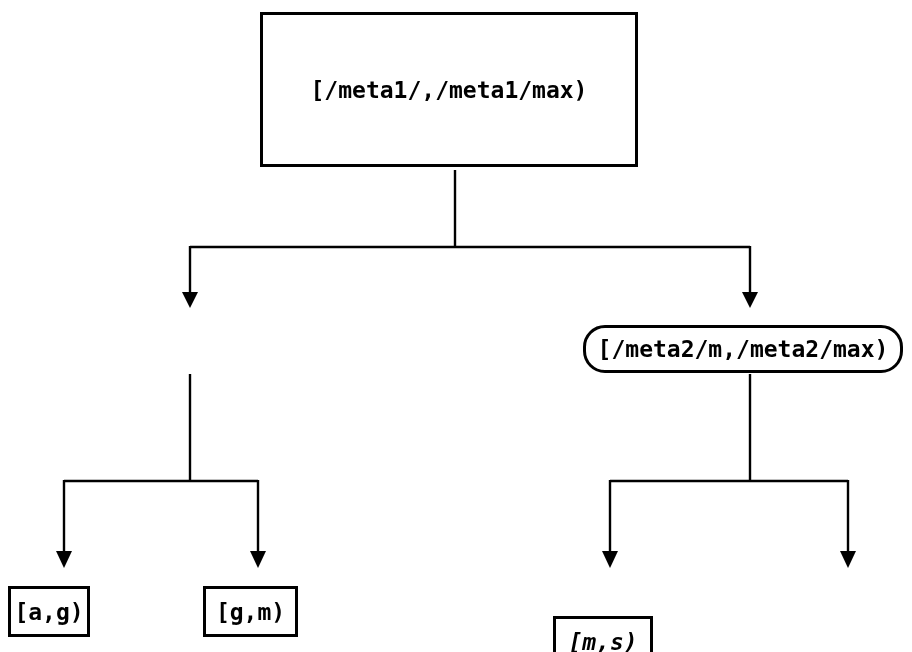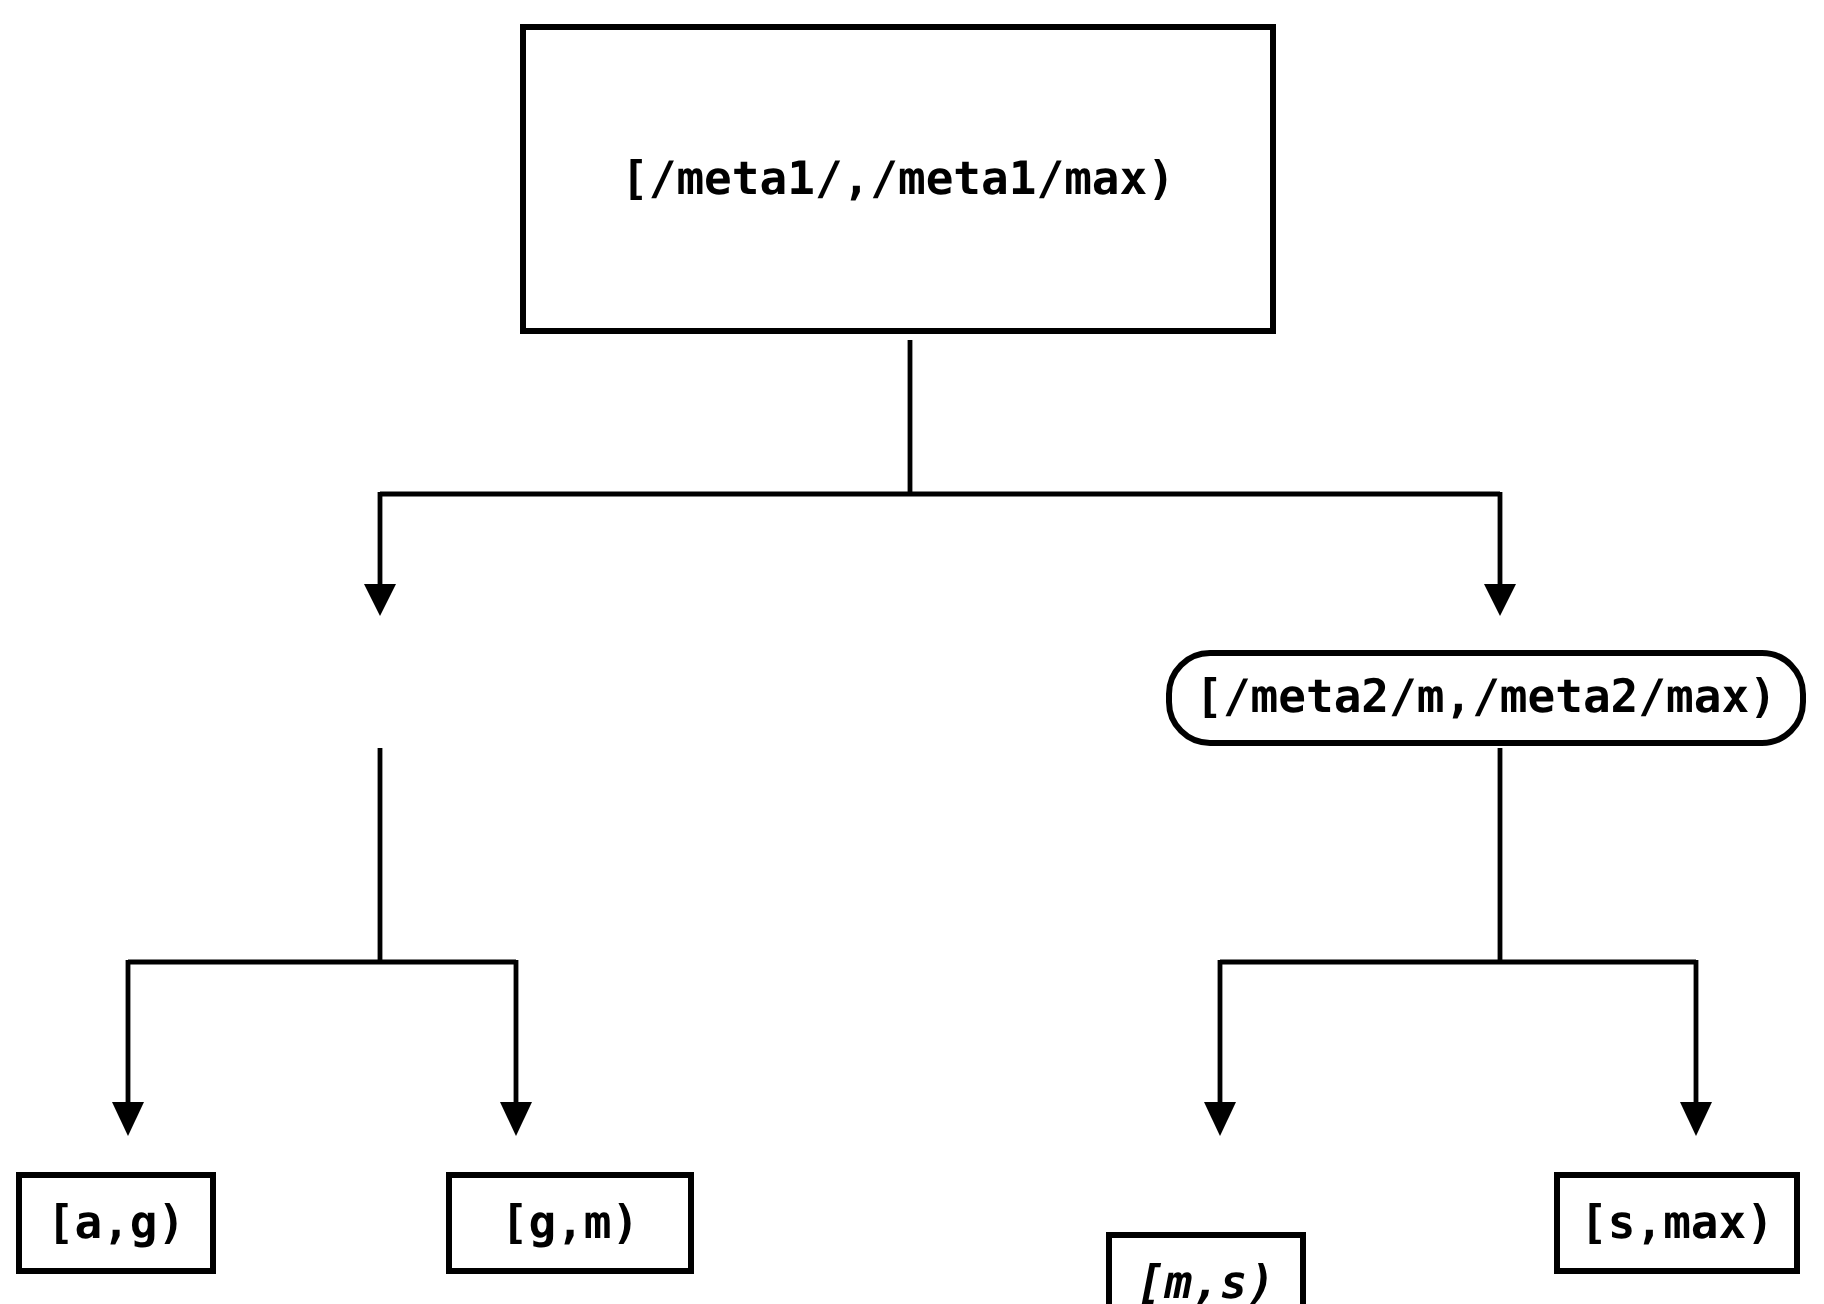--- a/index.html
+++ b/index.html
@@ -41,22 +41,22 @@
     justify-content: center;
     color: #000000;
     font-size: 23px;
     font-weight: 700;
     white-space: nowrap;
     letter-spacing: 0px;
   }
   .node-root   { left: 260px; top: 12px;  width: 378px; height: 155px; }
   .node-l2a    { left: 22px;  top: 325px; width: 321px; height: 48px;  }
   .node-l2b    { left: 583px; top: 325px; width: 320px; height: 48px; border-radius: 22px;  }
-  .leaf-ag     { left: 8px;   top: 586px; width: 100px; height: 51px;  }
-  .leaf-gm     { left: 203px; top: 586px; width: 124px; height: 51px; margin-left: 20px;  }
+  .leaf-ag     { left: 8px;   top: 586px; width: 82px; height: 51px;  }
+  .leaf-gm     { left: 203px; top: 586px; width: 95px; height: 51px;  }
   .leaf-ms     { left: 553px; top: 616px; width: 100px; height: 51px; font-style: italic;  }
   .leaf-smax   { left: 777px; top: 586px; width: 123px; height: 51px;  }
 </style>
 </head>
 <body>
 
 <div class="canvas">
 
   <svg class="edges" viewBox="0 0 912 652" xmlns="http://www.w3.org/2000/svg">
 
@@ -86,15 +86,14 @@
 
 
   <div class="node node-l2b">[/meta2/m,/meta2/max)</div>
 
   <div class="node leaf-ag">[a,g)</div>
 
   <div class="node leaf-gm">[g,m)</div>
 
   <div class="node leaf-ms">[m,s)</div>
 
-  <div class="node leaf-smax">[s,max)</div>
 
 </div>
 
 </body></html>

